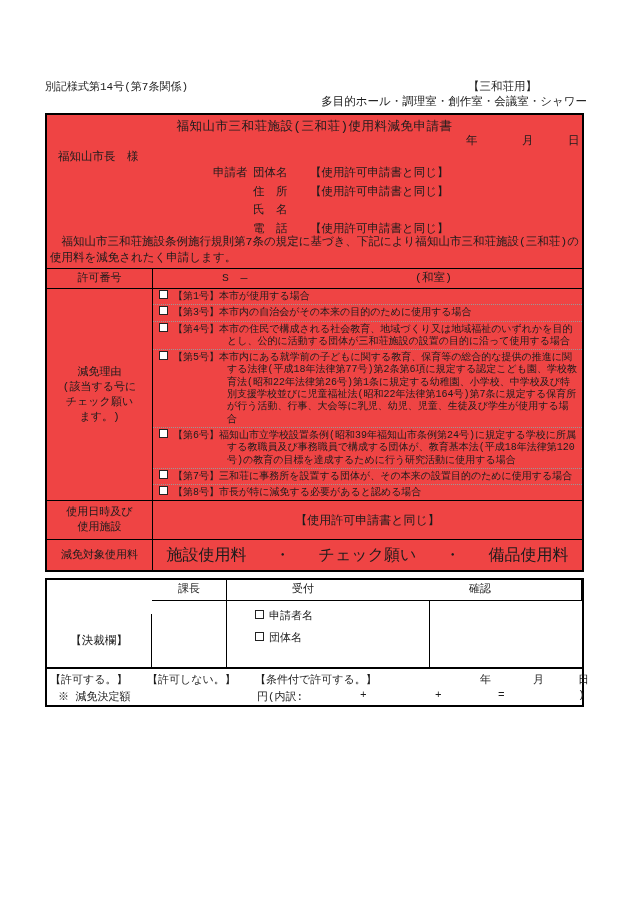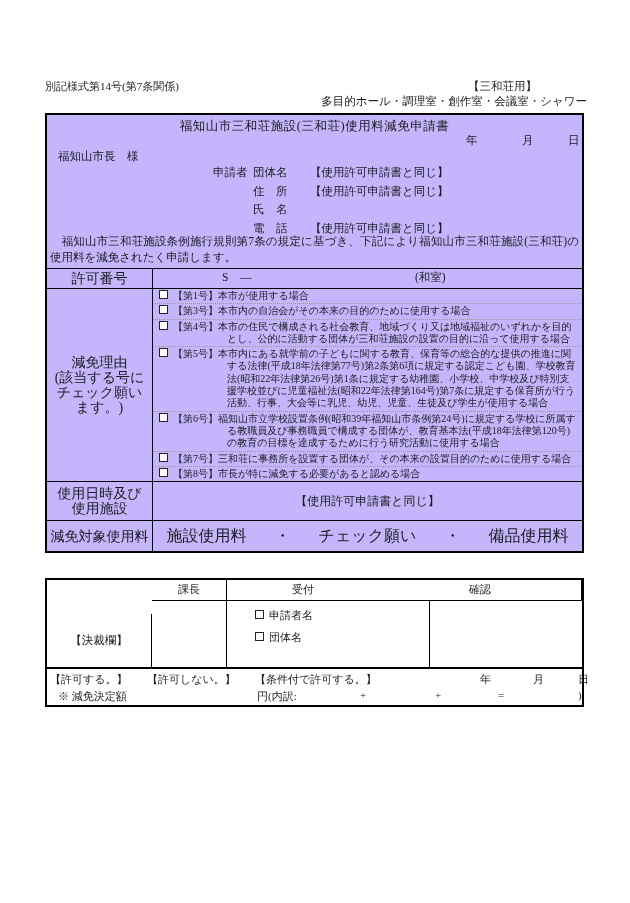--- a/index.html
+++ b/index.html
@@ -1,49 +1,49 @@
 <!DOCTYPE html>
 <html><head>
 <meta charset="utf-8">
 <style>
   html,body { margin:0; padding:0; background:#e8e8e8; }
   .page {
     position:relative; width:630px; height:903px; margin:0 auto;
     background:#ffffff; overflow:hidden;
-    font-family:Liberation Serif, serif;
+    font-family:Liberation Mono, monospace;
     color:#1c1c1c; font-size:11px;
   }
   .abs { position:absolute; }
 
   
   .h-form-number { left:45px; top:79px; font-size:11px; white-space:nowrap; }
   .h-use-tag     { left:468px; top:79px; font-size:11.5px; white-space:nowrap; }
   .h-rooms       { right:43px; top:94px; font-size:11.5px; white-space:nowrap; }
 
   
-  .t1 { left:45px; top:113px; width:539px; border:2px solid #000; box-sizing:border-box; background:#c4b5fd; }
+  .t1 { left:45px; top:113px; width:539px; border:2px solid #000; box-sizing:border-box; background:#ef4444; }
   .t1-head { position:relative; height:153px; }
   .t-title { position:absolute; left:0; right:0; top:3px; text-align:center; font-size:12.5px; letter-spacing:0.5px; }
   .t-date  { position:absolute; left:0; right:0; top:18px; height:15px; font-size:11.5px; }
   .t-date .d-y { position:absolute; left:419px; }
   .t-date .d-m { position:absolute; left:475px; }
   .t-date .d-d { position:absolute; left:521px; }
   .addressee { position:absolute; left:11px; top:34px; font-size:11.5px; }
   .app-block { position:absolute; left:0; right:0; top:50px; }
   .app-row { position:relative; height:18.6px; font-size:11.5px; }
   .app-who   { position:absolute; left:166px; top:0; }
   .app-label { position:absolute; left:206px; top:0; }
   .app-value { position:absolute; left:263px; top:0; }
   .body-text { position:absolute; left:3px; right:3px; top:119px; font-size:11.5px; line-height:15.5px; text-align:justify; }
 
   .t1-row { display:flex; border-top:1px solid #000; }
   .t1-left {
     width:106px; flex:0 0 106px; border-right:1px solid #000; box-sizing:border-box;
     display:flex; flex-direction:column; justify-content:center; align-items:center;
-    text-align:center; font-size:14px; line-height:15px; padding:2px 0;
+    text-align:center; font-size:11px; line-height:15px; padding:2px 0;
   }
   .t1-right { flex:1; position:relative; min-width:0; }
 
   .row-permit .t1-right { height:19px; font-size:11.5px; }
   .permit-val  { position:absolute; left:69px; top:1px; }
   .permit-note { position:absolute; left:262px; top:1px; }
 
   .reason-item {
     font-size:10px; line-height:12.3px;
     padding:1px 4px 1px 74px; text-indent:-68px;

